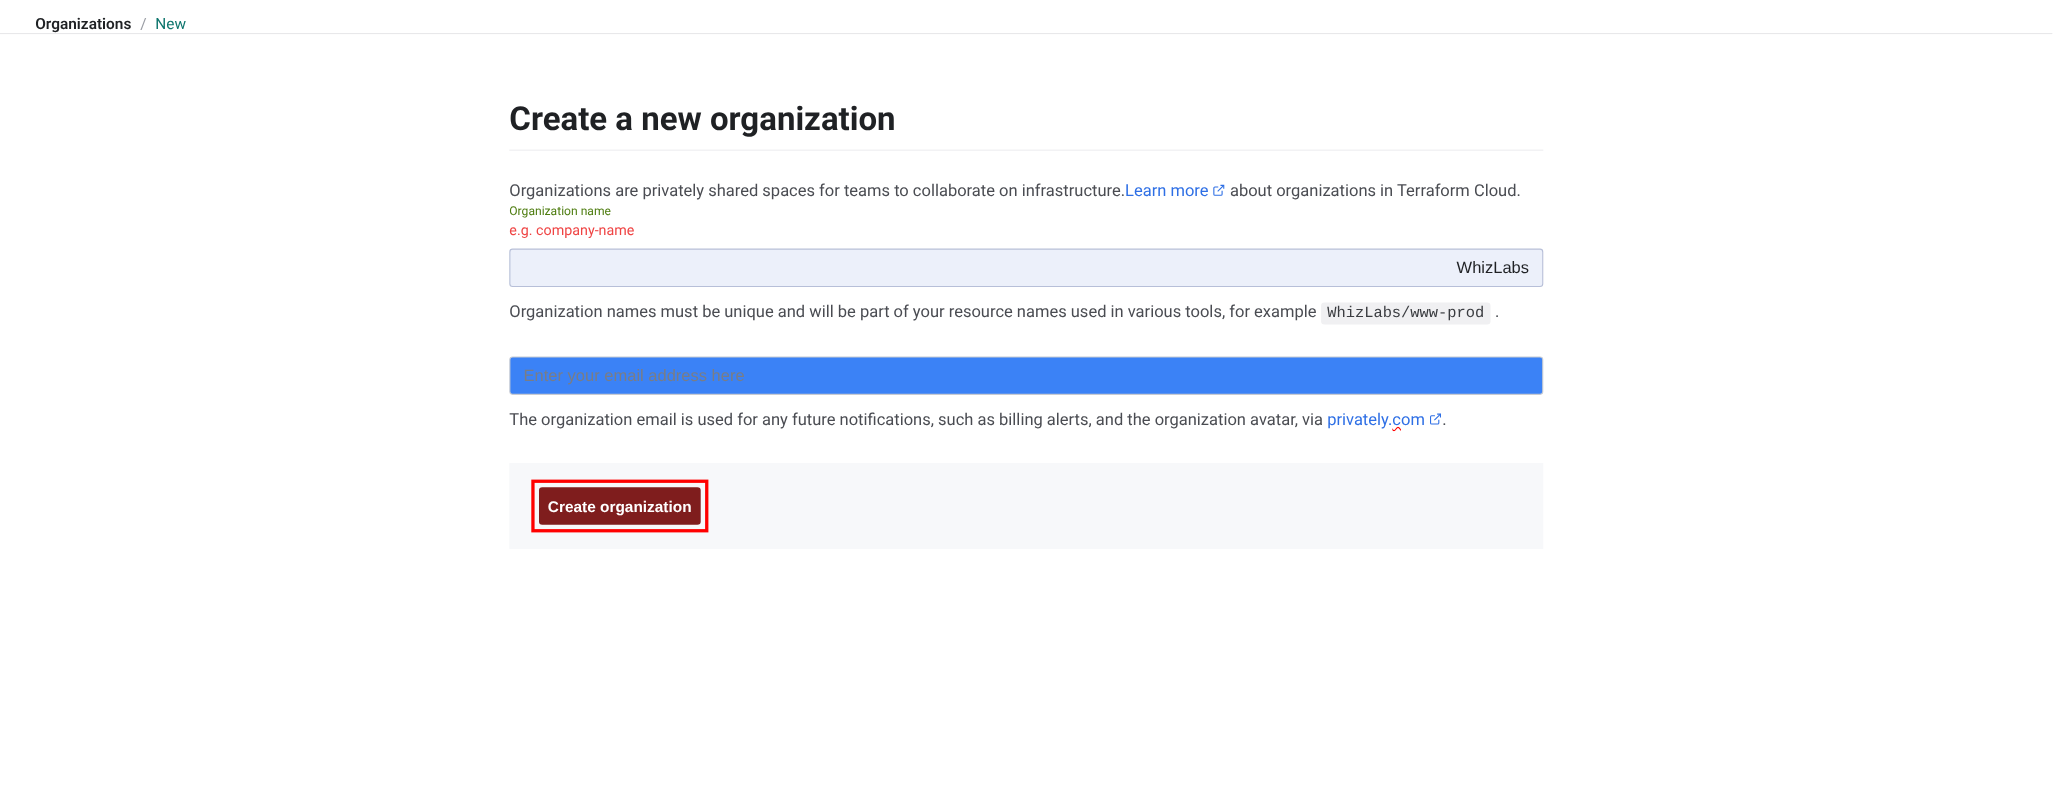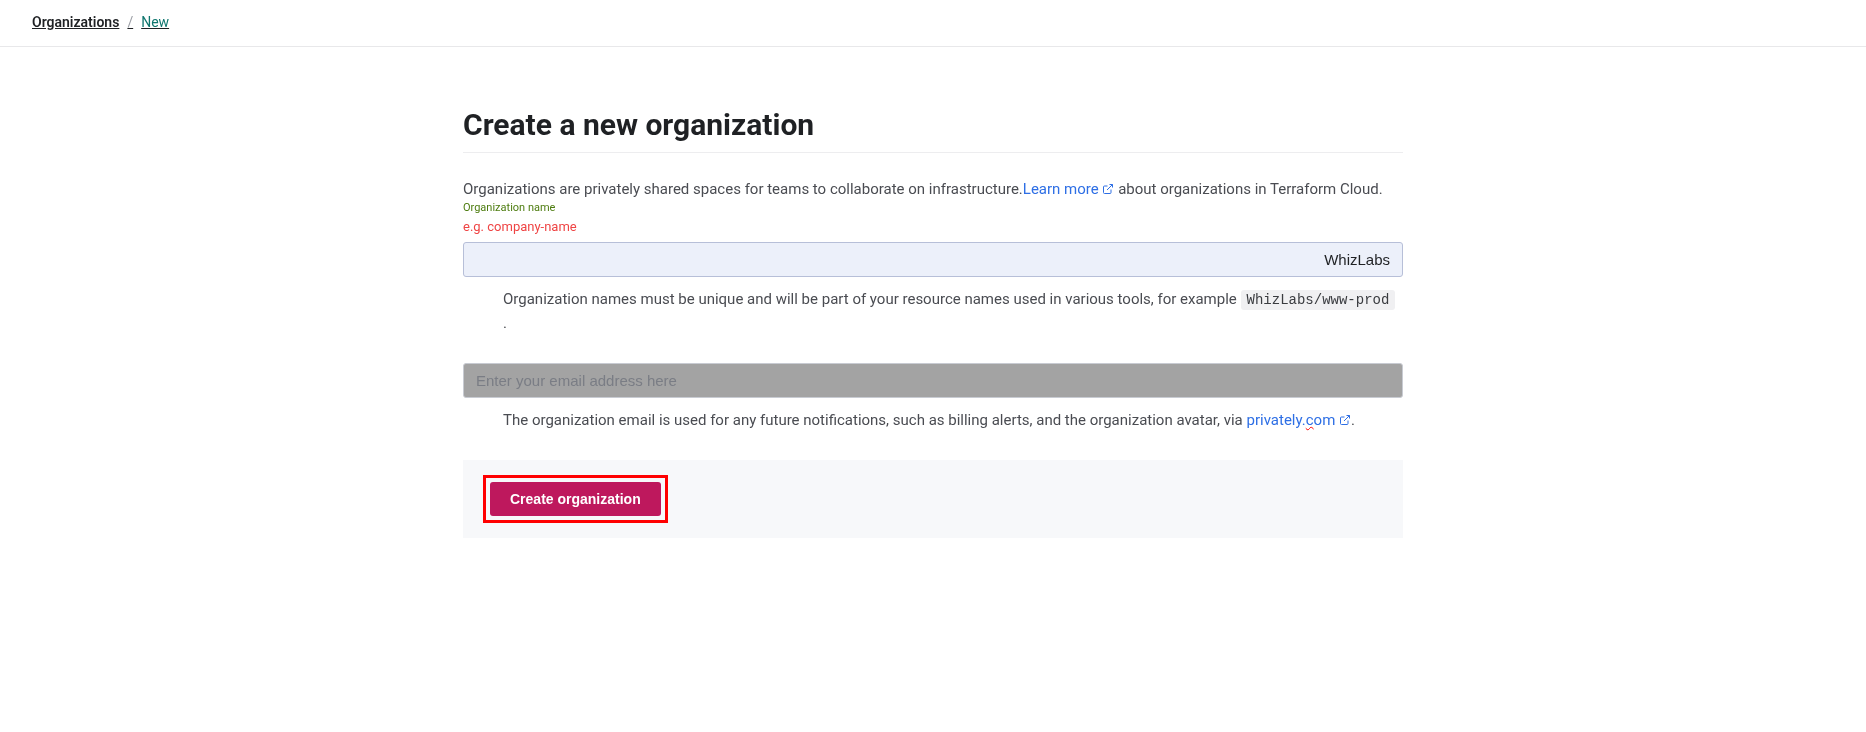--- a/index.html
+++ b/index.html
@@ -6,27 +6,26 @@
       margin: 0;
       padding: 0;
       box-sizing: border-box;
     }
     body {
       font-family: -apple-system, BlinkMacSystemFont, "Segoe UI", Roboto, Helvetica, Arial, sans-serif;
       background: #ffffff;
       color: #1f2124;
     }
     .breadcrumb {
-      padding: 14px 32px 16px 32px;
+      padding: 14px 32px 0 32px;
       border-bottom: 1px solid #e8e8ea;
       font-size: 14px;
       display: flex;
       align-items: flex-start;
       gap: 8px;
-      text-decoration: underline;
     }
     .breadcrumb-link {
       color: #1f2124;
       font-weight: 600;
       text-decoration: none;
       cursor: pointer;
     }
     .breadcrumb-sep {
       color: #9a9da4;
     }
@@ -79,61 +78,60 @@
       font-size: 13px;
       color: #ef4444;
       margin-bottom: 8px;
     }
     .text-input {
       width: 100%;
       padding: 8px 12px;
       font-size: 15px;
       border: 1px solid #c8cbd2;
       border-radius: 3px;
-      background: #a3a3a3;
+      background: #3b82f6;
       color: #1f2124;
     }
     .text-input.filled {
       background: #ecf0fa;
       border-color: #b7bfd8;
       text-align: right;
     }
     .text-input::placeholder {
       color: #7a7d85;
     }
     .help-text {
       font-size: 15px;
       color: #4a4c52;
       margin-top: 10px;
       line-height: 1.6;
-      margin-left: 40px;
     }
     .code {
       font-family: "SFMono-Regular", Consolas, "Liberation Mono", Menlo, monospace;
       background: #f0f0f2;
       padding: 2px 6px;
       border-radius: 3px;
       font-size: 14px;
       color: #3a3c40;
     }
     .footer-bar {
       background: #f7f8fa;
       padding: 15px 20px;
       margin-top: 10px;
     }
     .highlight-box {
       border: 3px solid #ff0000;
       display: inline-block;
       padding: 4px;
     }
     .primary-button {
-      background: #be185d;
+      background: #7f1d1d;
       color: #ffffff;
       border: none;
-      padding: 9px 20px;
+      padding: 9px 8px;
       font-size: 14px;
       font-weight: 600;
       border-radius: 3px;
       cursor: pointer;
     }
     .typo-underline {
       text-decoration-line: underline;
       text-decoration-style: wavy;
       text-decoration-color: #ff0000;
       text-decoration-thickness: 1px;

